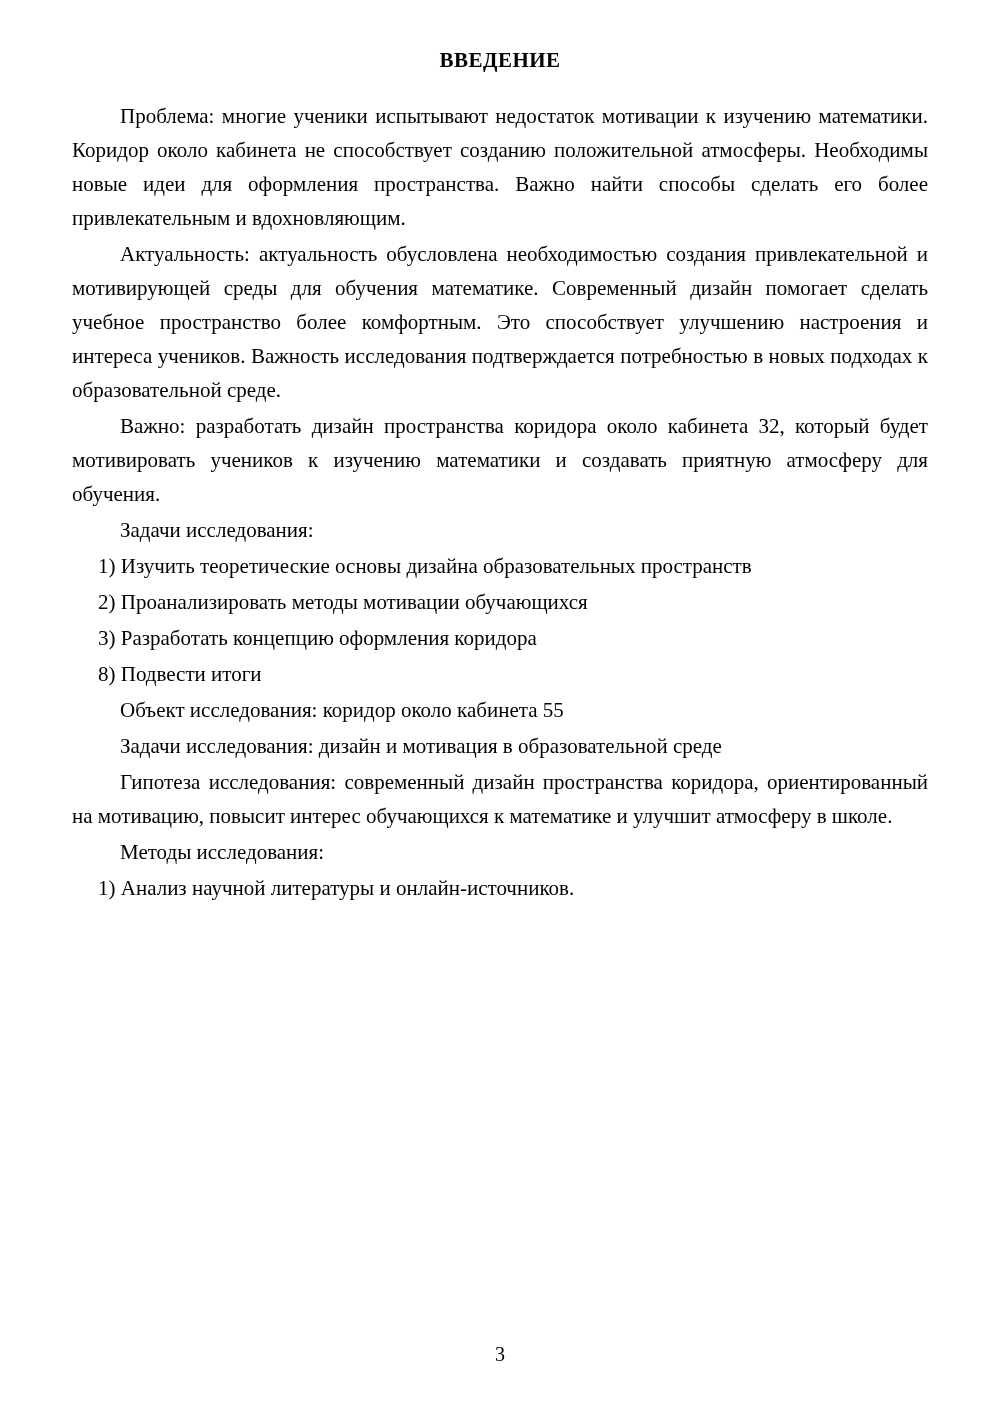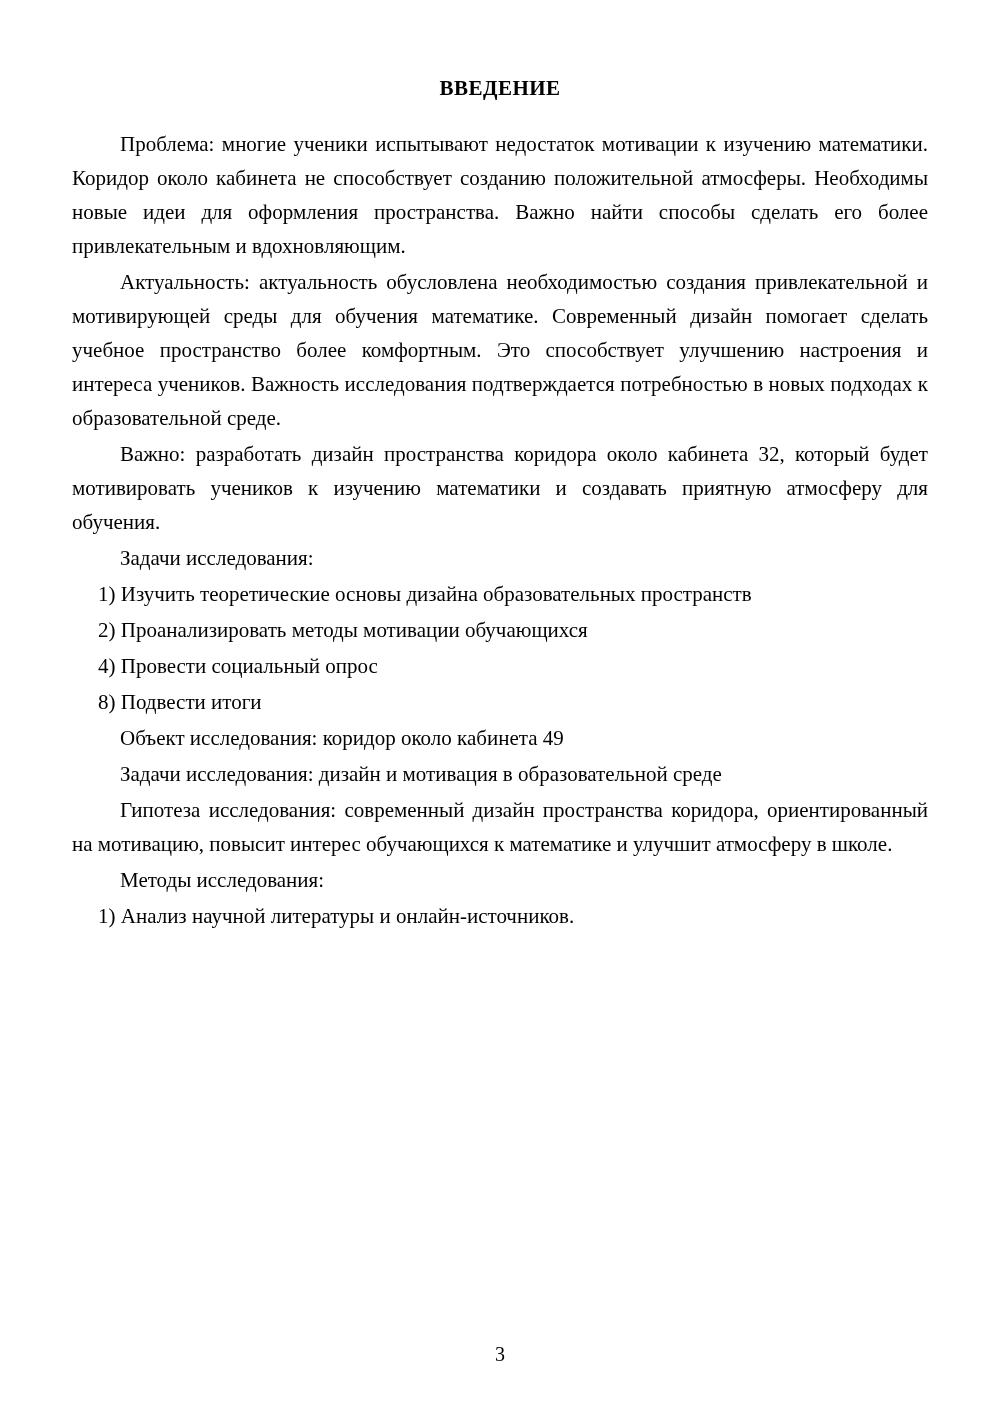--- a/index.html
+++ b/index.html
@@ -11,21 +11,21 @@
     width: 1000px;
     height: 1414px;
     font-family: "Liberation Serif", "DejaVu Serif", serif;
     color: #000000;
     position: relative;
   }
   .page {
     box-sizing: border-box;
     width: 1000px;
     height: 1414px;
-    padding: 76px 72px 40px 72px;
+    padding: 48px 72px 40px 72px;
     position: relative;
   }
   .doc-title {
     text-align: center;
     font-weight: bold;
     font-size: 21px;
     letter-spacing: 0.5px;
     margin: 0 0 26px 0;
   }
   .para {
@@ -65,26 +65,26 @@
   <p class="para">Актуальность: актуальность обусловлена необходимостью создания привлекательной и мотивирующей среды для обучения математике. Современный дизайн помогает сделать учебное пространство более комфортным. Это способствует улучшению настроения и интереса учеников. Важность исследования подтверждается потребностью в новых подходах к образовательной среде.</p>
 
   <p class="para">Важно: разработать дизайн пространства коридора около кабинета 32, который будет мотивировать учеников к изучению математики и создавать приятную атмосферу для обучения.</p>
 
   <p class="para">Задачи исследования:</p>
 
   <p class="para list-item-justified">1)   Изучить   теоретические   основы   дизайна   образовательных пространств</p>
 
   <p class="para list-item">2) Проанализировать методы мотивации обучающихся</p>
 
+  <p class="para list-item">3) Разработать концепцию оформления коридора</p>
 
-  <p class="para list-item">4) Провести социальный опрос</p>
 
   <p class="para list-item">8) Подвести итоги</p>
 
-  <p class="para">Объект исследования: коридор около кабинета 49</p>
+  <p class="para">Объект исследования: коридор около кабинета 55</p>
 
   <p class="para">Задачи исследования: дизайн и мотивация в образовательной среде</p>
 
   <p class="para">Гипотеза исследования: современный дизайн пространства коридора, ориентированный на мотивацию, повысит интерес обучающихся к математике и улучшит атмосферу в школе.</p>
 
   <p class="para">Методы исследования:</p>
 
   <p class="para list-item">1) Анализ научной литературы и онлайн-источников.</p>
 
   <div class="page-number">3</div>

